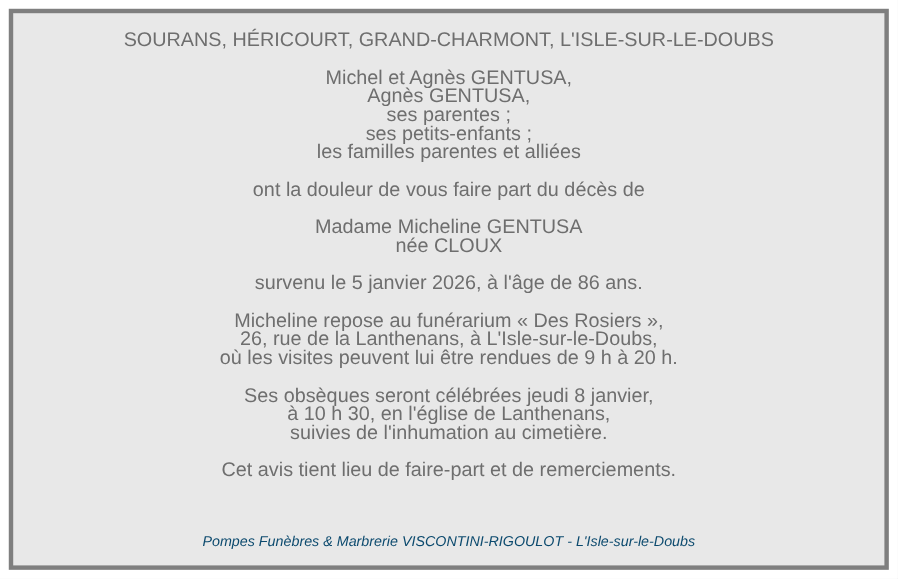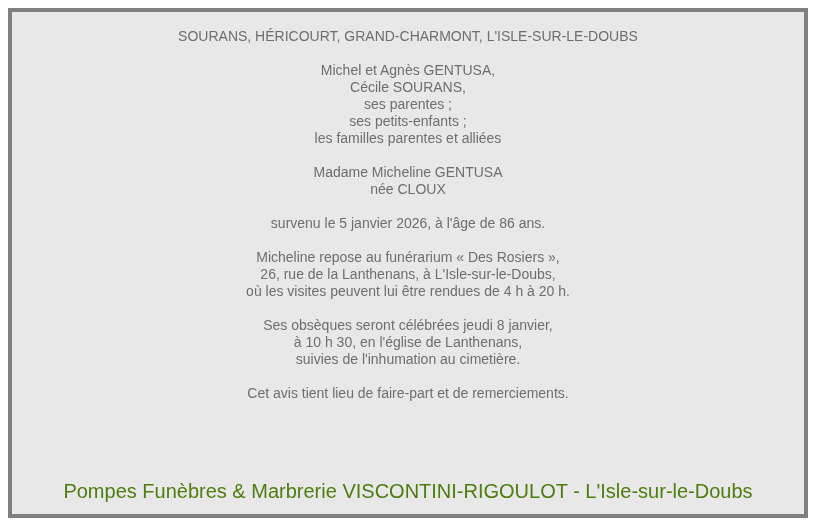--- a/index.html
+++ b/index.html
@@ -9,67 +9,71 @@
     left: 8px; top: 8px;
     width: 792px; height: 502px;
     border: 4px solid #7f7f7f;
     background: #e8e8e8;
   }
   .content {
     position: absolute;
     left: 0; right: 0; top: 16px;
     text-align: center;
     font-family: "Liberation Sans", sans-serif;
-    font-size: 14px;
+    font-size: 18px;
     line-height: 17px;
     color: #6e6e6e;
   }
   .block { margin: 0 0 17px 0; }
   .block div { white-space: nowrap; }
   .footer {
     position: absolute;
     left: 0; right: 0; top: 471px;
     text-align: center;
     font-family: "Liberation Sans", sans-serif;
-    font-size: 20px;
+    font-size: 13px;
     line-height: 17px;
-    color: #4d7c0f;
+    color: #0c4a6e;
+    font-style: italic;
   }
 </style>
 </head>
 <body>
 
 <div class="frame">
   <div class="content">
     <div class="block">
       <div>SOURANS, HÉRICOURT, GRAND-CHARMONT, L'ISLE-SUR-LE-DOUBS</div>
     </div>
 
     <div class="block">
       <div>Michel et Agnès GENTUSA,</div>
-      <div>Cécile SOURANS,</div>
+      <div>Agnès GENTUSA,</div>
       <div>ses parentes ;</div>
       <div>ses petits-enfants ;</div>
       <div>les familles parentes et alliées</div>
     </div>
 
+    <div class="block">
+      <div>ont la douleur de vous faire part du décès de</div>
+    </div>
 
     <div class="block">
       <div>Madame Micheline GENTUSA</div>
       <div>née CLOUX</div>
     </div>
 
     <div class="block">
       <div>survenu le 5 janvier 2026, à l'âge de 86 ans.</div>
     </div>
 
     <div class="block">
       <div>Micheline repose au funérarium « Des Rosiers »,</div>
       <div>26, rue de la Lanthenans, à L'Isle-sur-le-Doubs,</div>
-      <div>où les visites peuvent lui être rendues de 4 h à 20 h.</div>
+      <div>où les visites peuvent lui être rendues de 9 h à 20 h.</div>
     </div>
 
     <div class="block">
       <div>Ses obsèques seront célébrées jeudi 8 janvier,</div>
       <div>à 10 h 30, en l'église de Lanthenans,</div>
       <div>suivies de l'inhumation au cimetière.</div>
     </div>
 
     <div class="block">
       <div>Cet avis tient lieu de faire-part et de remerciements.</div>

